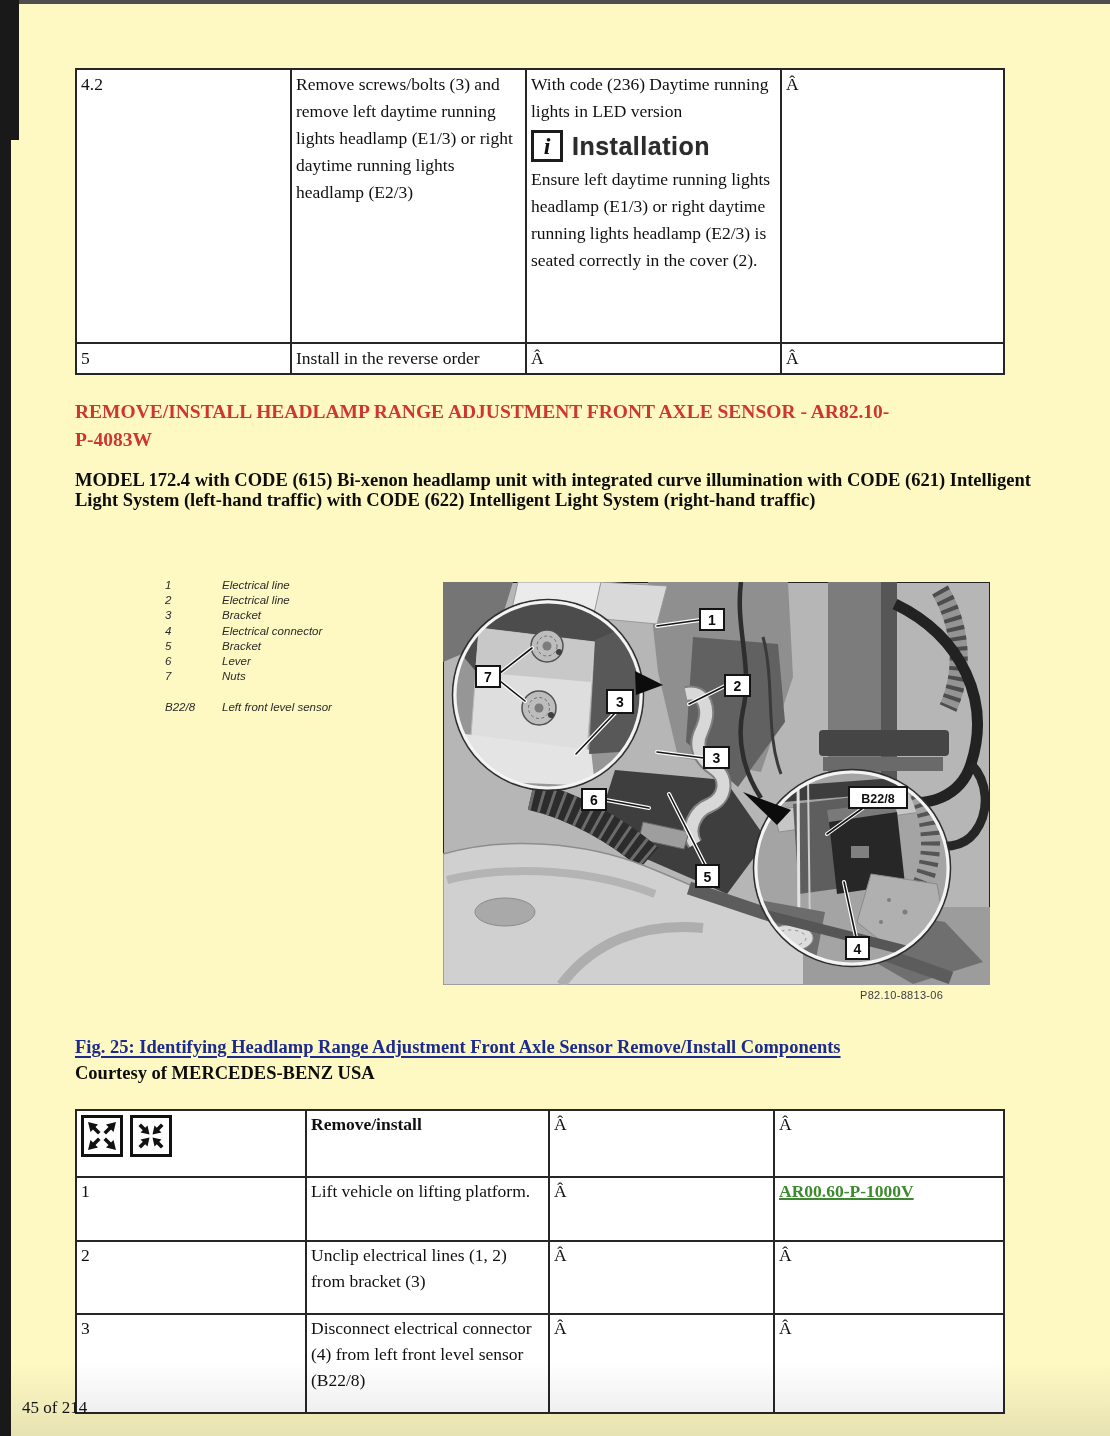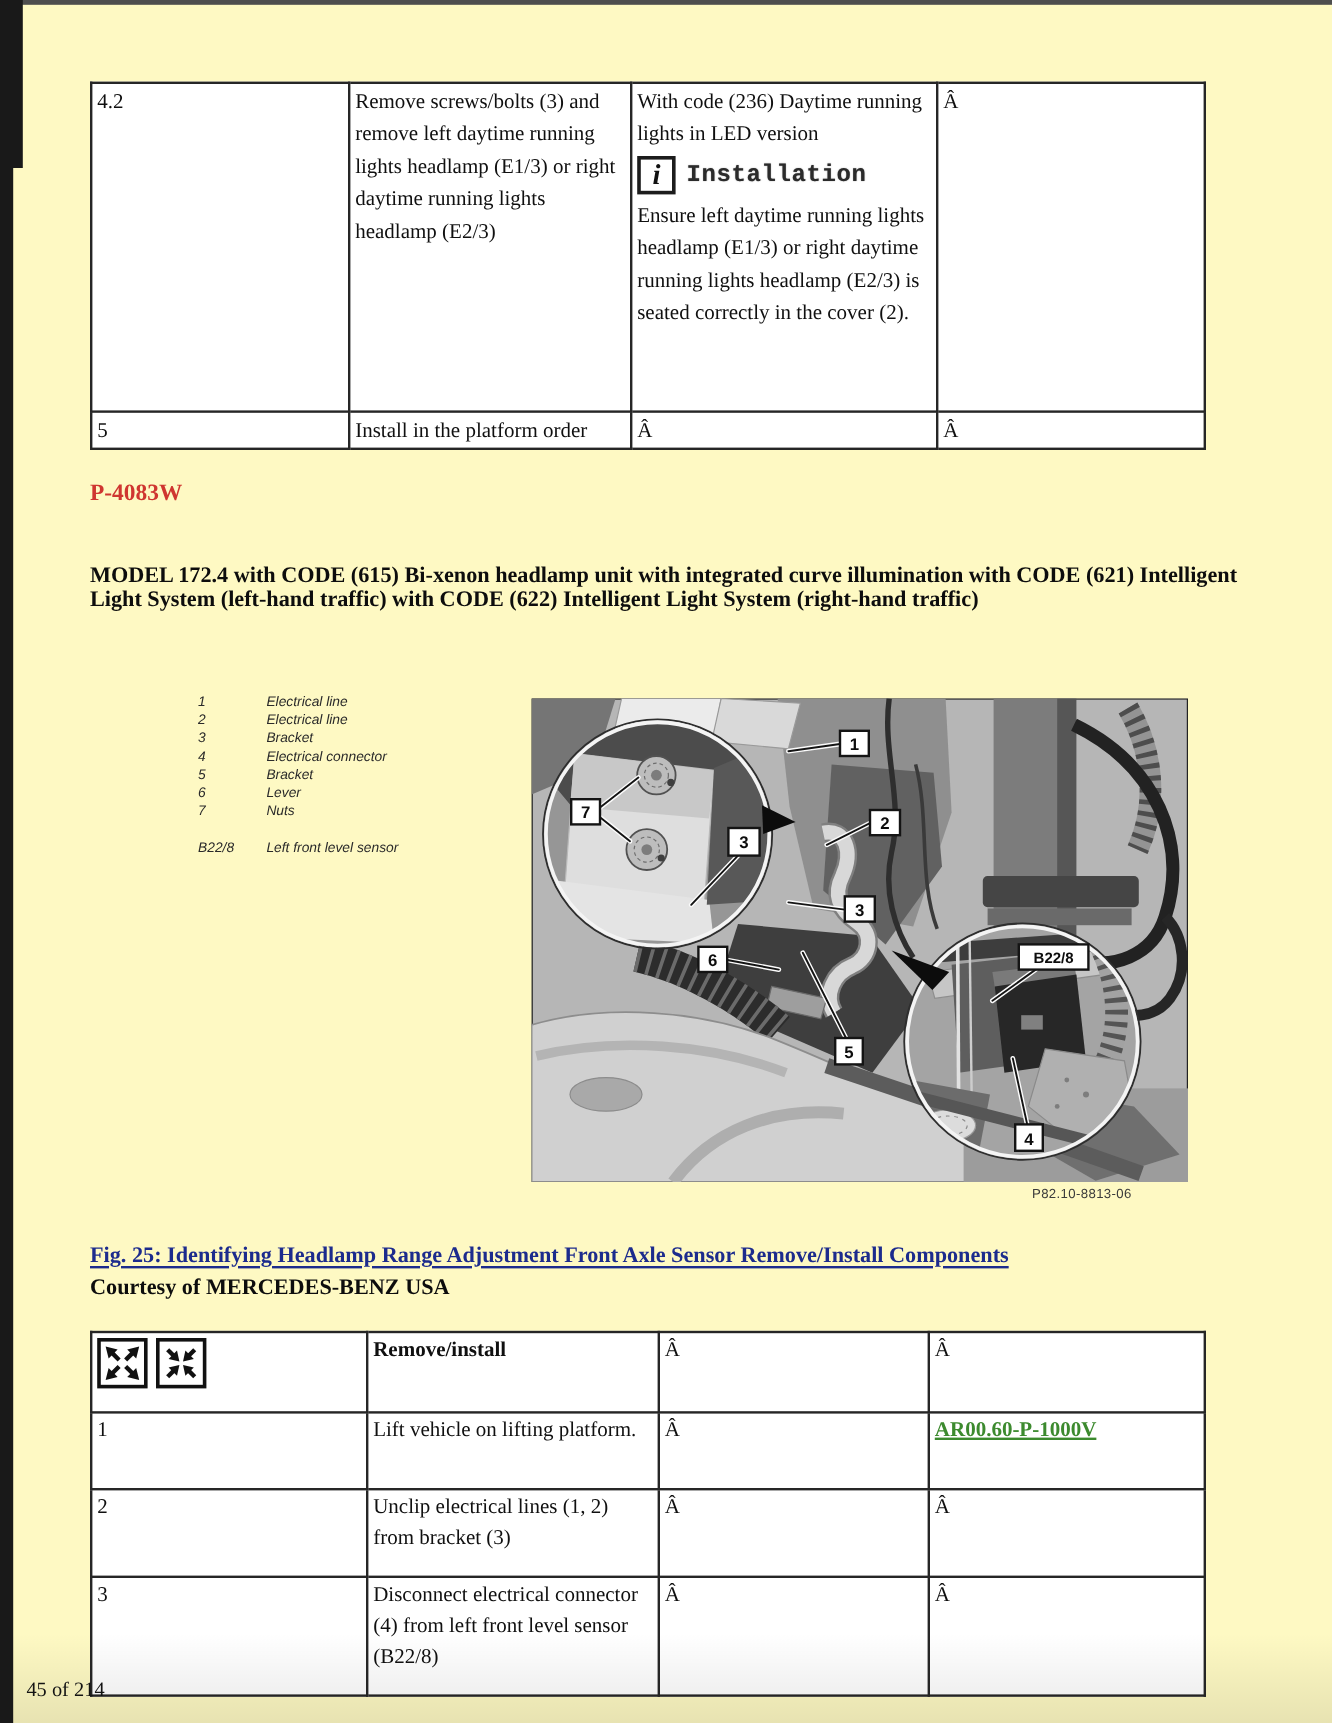--- a/index.html
+++ b/index.html
@@ -17,21 +17,21 @@
                font-size:17.5px;line-height:27px;color:#101010;overflow:hidden;}
   table.top-table{left:75px;top:68px;width:928px;}
   table.bottom-table{left:75px;top:1109px;width:928px;}
   table.bottom-table td{line-height:26px;padding:0 4px 19px 4px;}
   .bold{font-weight:bold;}
 
   .note-head{display:flex;align-items:center;gap:9px;margin:5px 0 4px 0;}
   .info-box{width:26px;height:26px;border:3px solid #1c1c1c;display:flex;align-items:center;
             justify-content:center;font-family:"Liberation Serif",serif;font-weight:bold;
             font-style:italic;font-size:24px;color:#111;line-height:1;}
-  .note-title{font-family:Liberation Mono, monospace;font-weight:bold;font-size:20px;
+  .note-title{font-family:Liberation Sans, sans-serif;font-weight:bold;font-size:25px;
               color:#2b2b2b;text-shadow:0 0 1px rgba(40,40,40,.55);letter-spacing:.5px;}
 
   
   .section-title{position:absolute;left:75px;top:398px;width:990px;color:#cf3630;
                  font-weight:bold;font-size:19.5px;line-height:28px;}
   .model-note{position:absolute;left:75px;top:470px;width:990px;font-weight:bold;
               font-size:18.5px;line-height:20px;color:#0d0d0d;}
 
   
   .legend{position:absolute;left:165px;top:579px;font-family:"Liberation Sans",sans-serif;
@@ -88,28 +88,29 @@
         <div class="note-head">
           <span class="info-box">i</span>
           <span class="note-title">Installation</span>
         </div>
         <span>Ensure left daytime running lights headlamp (E1/3) or right daytime running lights headlamp (E2/3) is seated correctly in the cover (2).</span>
       </td>
       <td><span>Â</span></td>
     </tr>
     <tr style="height:29px;">
       <td><span>5</span></td>
-      <td><span>Install in the platform order</span></td>
+      <td><span>Install in the reverse order</span></td>
       <td><span>Â</span></td>
       <td><span>Â</span></td>
     </tr>
   </tbody>
     </table>
 
   <div class="section-title">
+    <div>REMOVE/INSTALL HEADLAMP RANGE ADJUSTMENT FRONT AXLE SENSOR - AR82.10-</div>
     <div>P-4083W</div>
   </div>
   <div class="model-note">MODEL 172.4 with CODE (615) Bi-xenon headlamp unit with integrated curve illumination with CODE (621) Intelligent Light System (left-hand traffic) with CODE (622) Intelligent Light System (right-hand traffic)</div>
 
   <div class="legend">
     <div class="legend-row">
         <span class="legend-key">1</span>
         <span>Electrical line</span>
       </div>
     <div class="legend-row">

